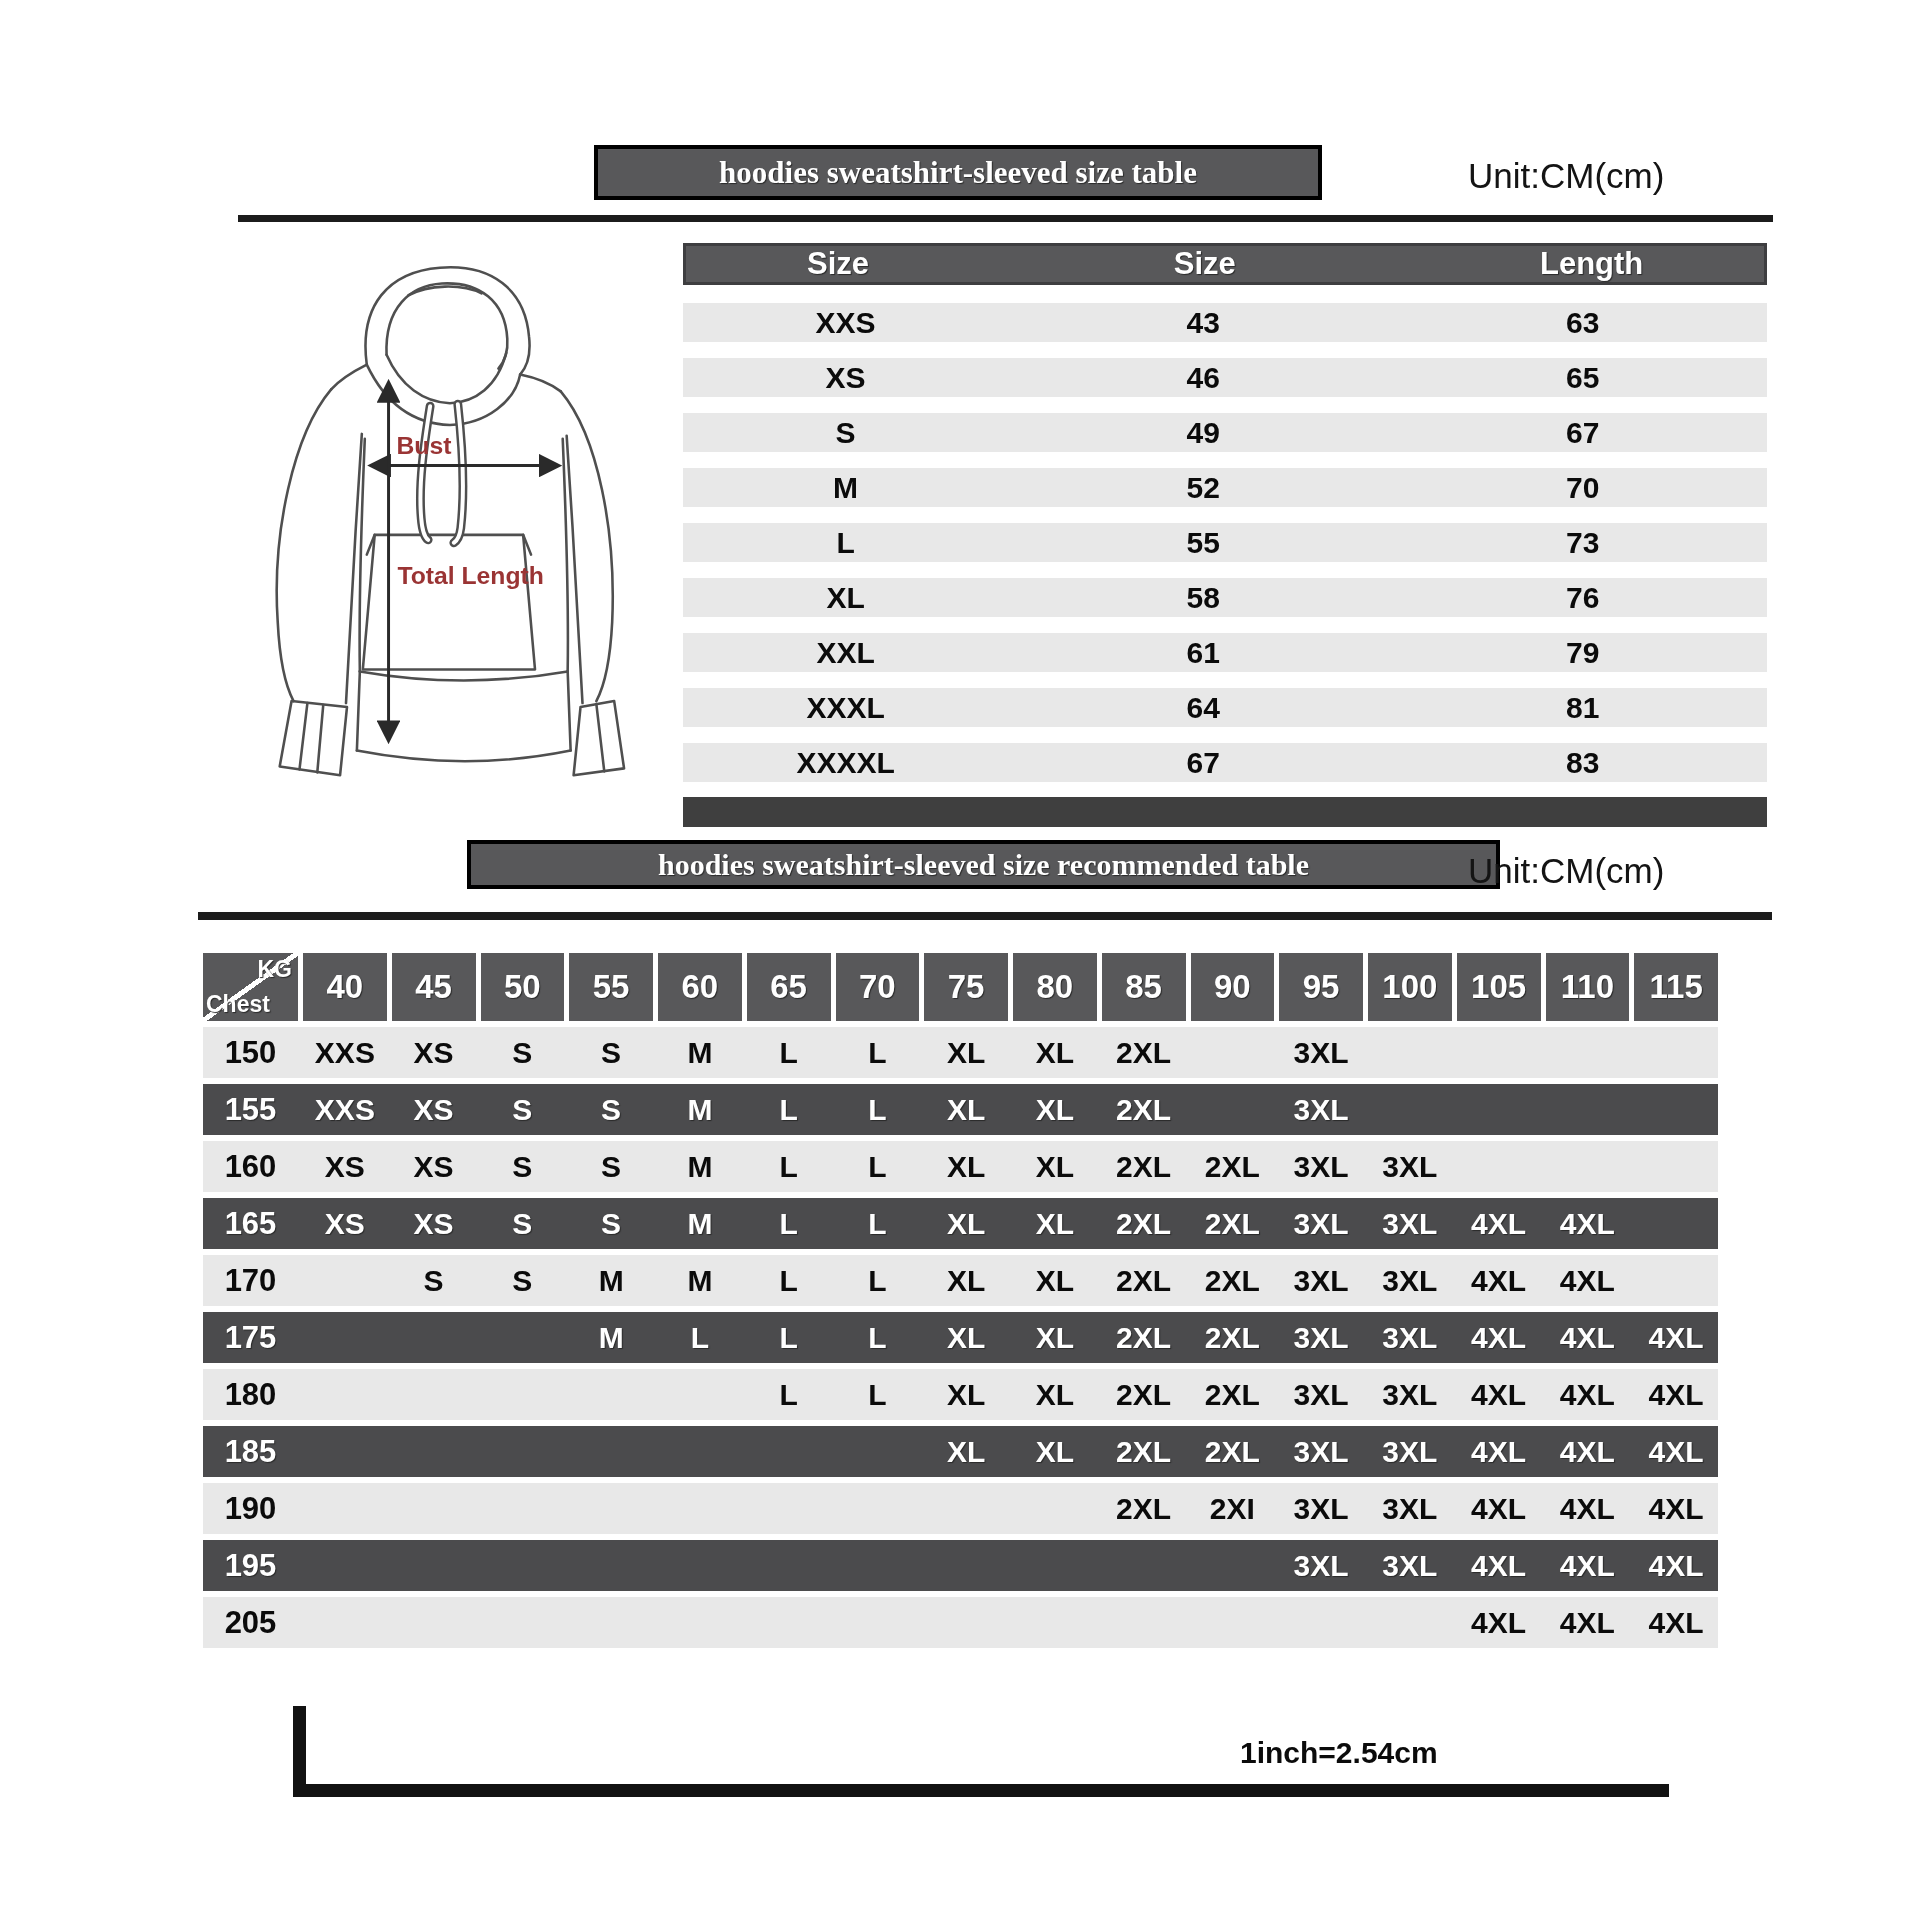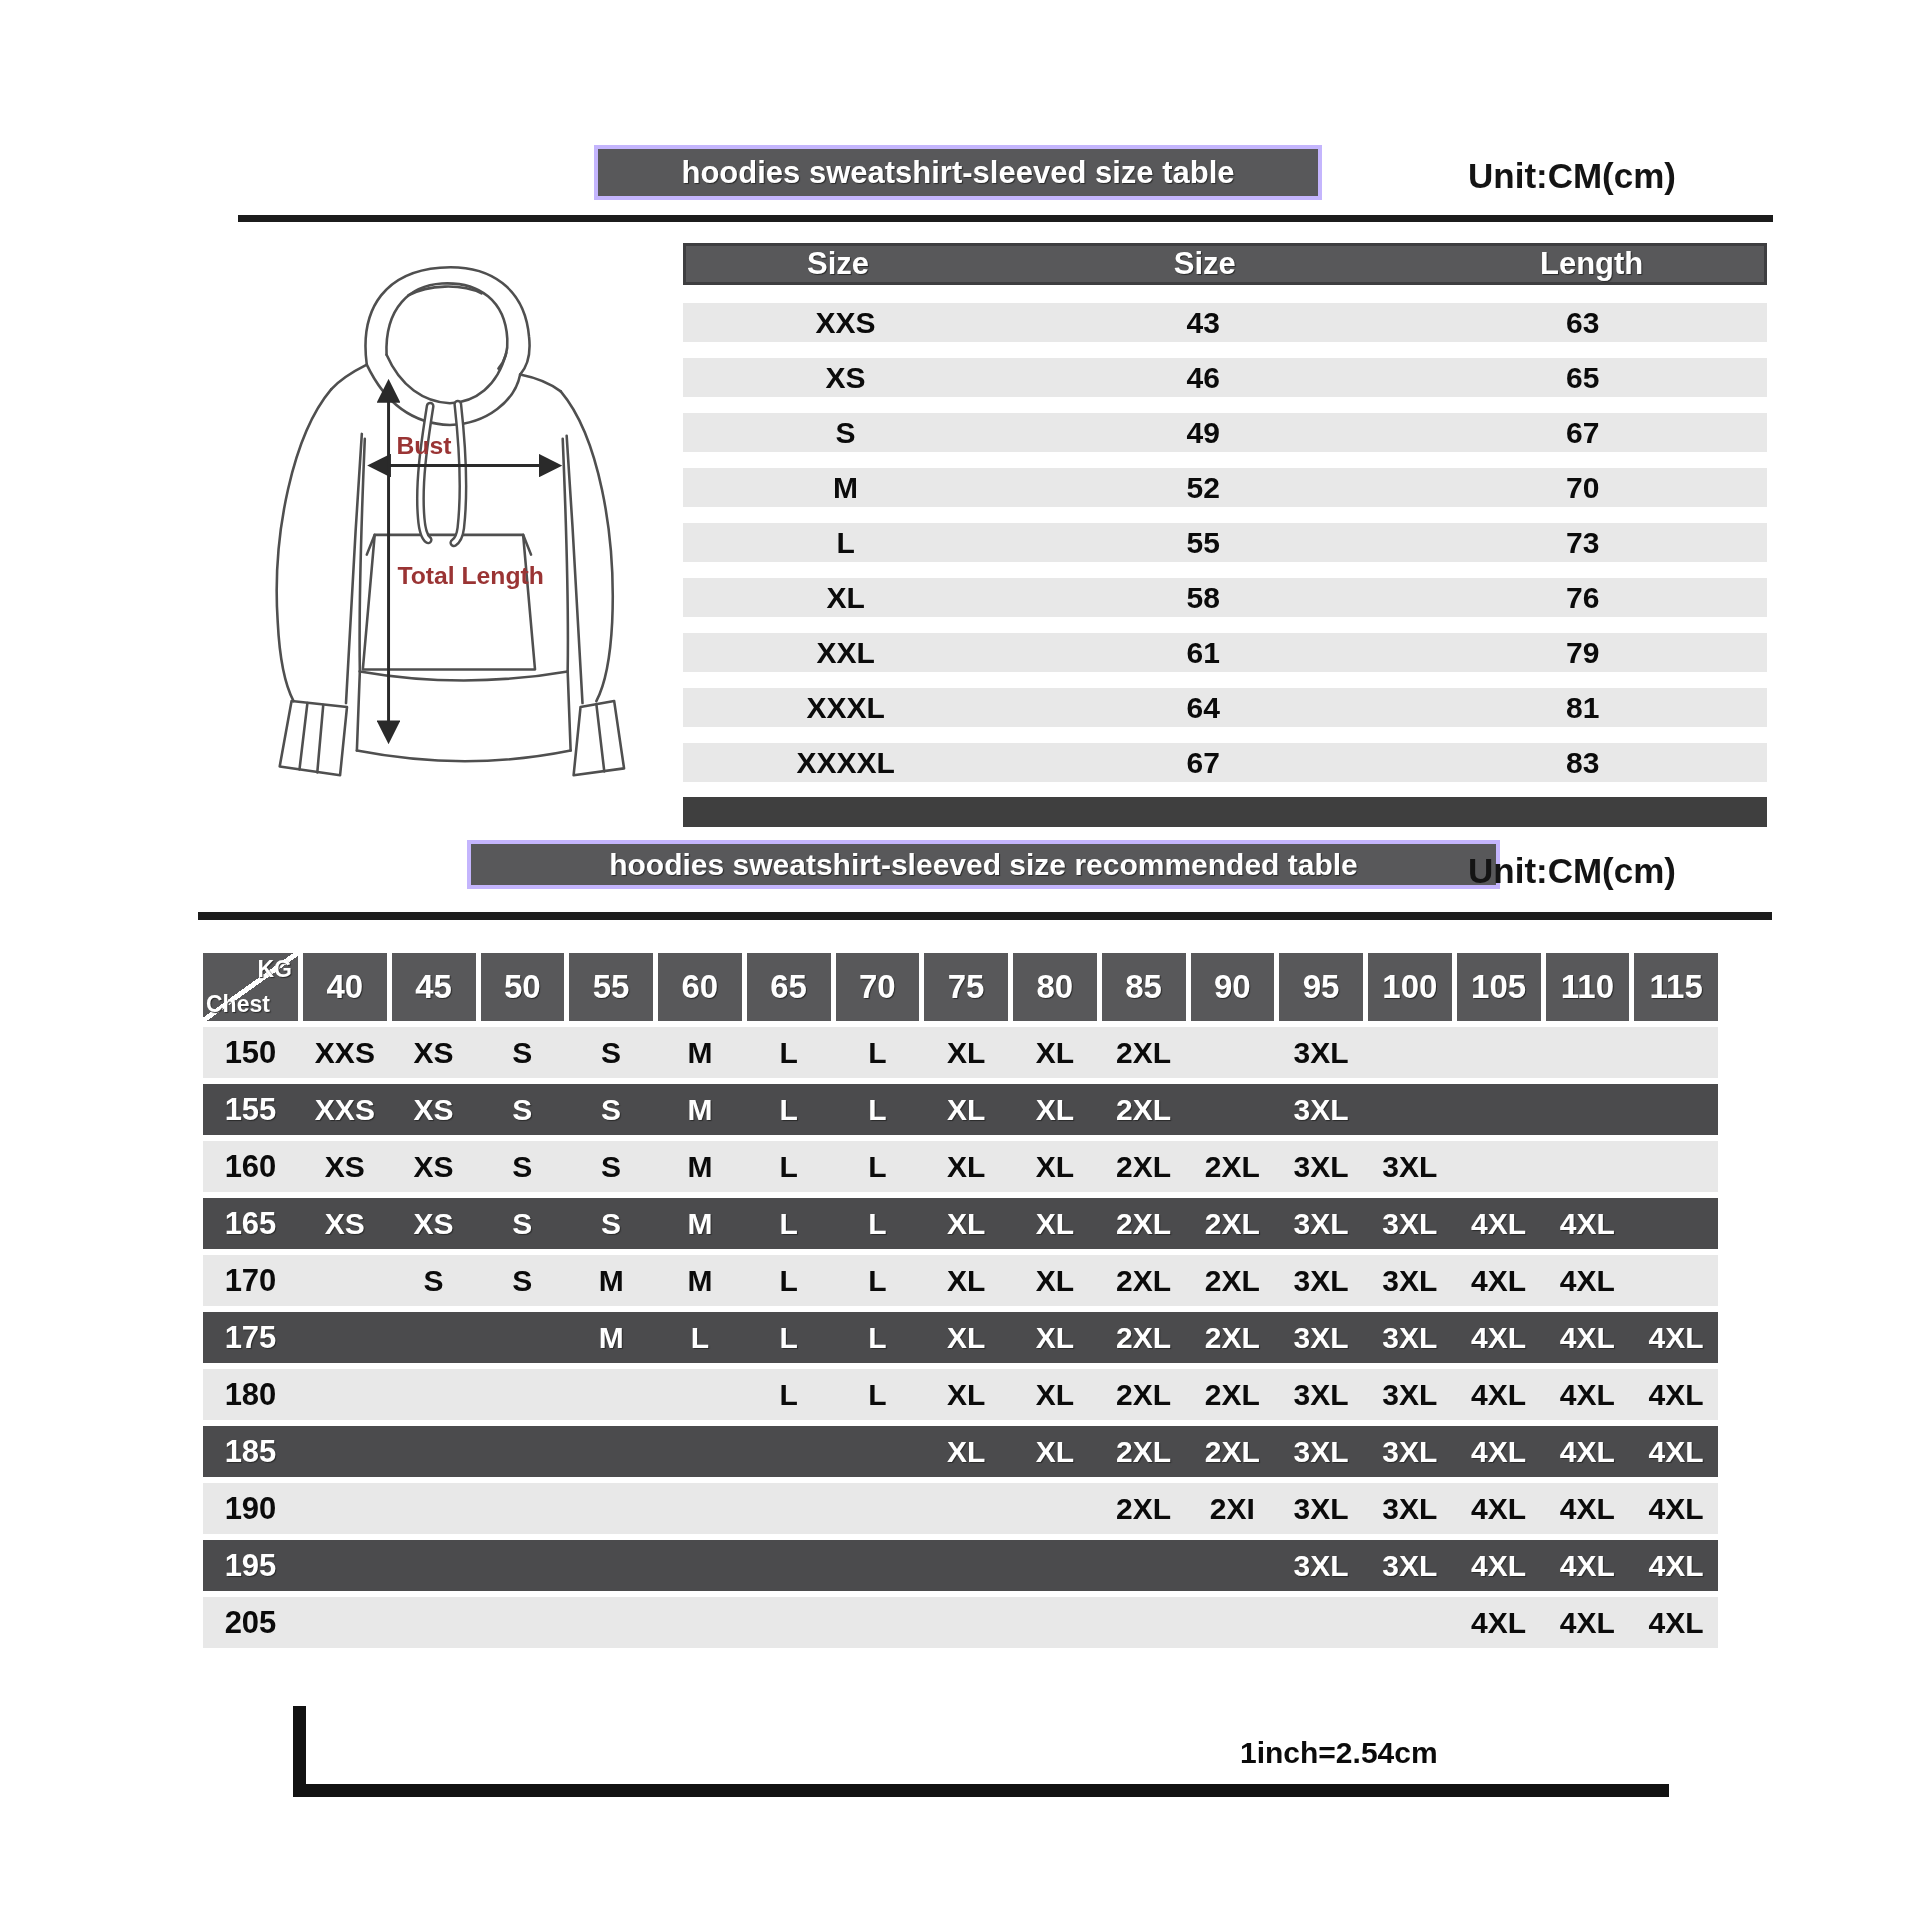--- a/index.html
+++ b/index.html
@@ -1,25 +1,25 @@
 <!DOCTYPE html>
 <html><head>
 <meta charset="utf-8">
 <style>
   html,body{margin:0;padding:0;background:#fff;}
   .canvas{position:relative;width:1927px;height:1927px;background:#fff;overflow:hidden;
           font-family:"Liberation Sans",sans-serif;color:#0d0d0d;}
 
   
-  .titlebar{position:absolute;background:#58585a;border:4px solid #c4b5fd;color:#fff;
+  .titlebar{position:absolute;background:#58585a;border:4px solid #000000;color:#fff;
             display:flex;align-items:center;justify-content:center;font-weight:bold;
-            text-shadow:1px 1px 1px #2a2a2a;box-sizing:border-box;}
+            text-shadow:1px 1px 1px #2a2a2a;box-sizing:border-box;font-family:Liberation Serif, serif;}
   .t1bar{left:594px;top:145px;width:728px;height:55px;font-size:31px;}
   .t2bar{left:467px;top:840px;width:1033px;height:49px;font-size:30px;}
-  .unit{position:absolute;font-weight:bold;font-size:35px;color:#141414;}
+  .unit{position:absolute;font-weight:normal;font-size:35px;color:#141414;}
   .unit1{left:1468px;top:156px;}
   .unit2{left:1468px;top:851px;}
   .rule{position:absolute;background:#1c1c1c;}
   .rule1{left:238px;top:215px;width:1535px;height:7px;}
   .rule2{left:198px;top:912px;width:1574px;height:8px;}
 
   
   .t1{position:absolute;left:683px;top:243px;width:1084px;}
   .t1head{height:42px;background:#58585a;border:3px solid #3e3e40;box-sizing:border-box;
           display:flex;align-items:center;color:#fff;font-weight:bold;font-size:31px;

